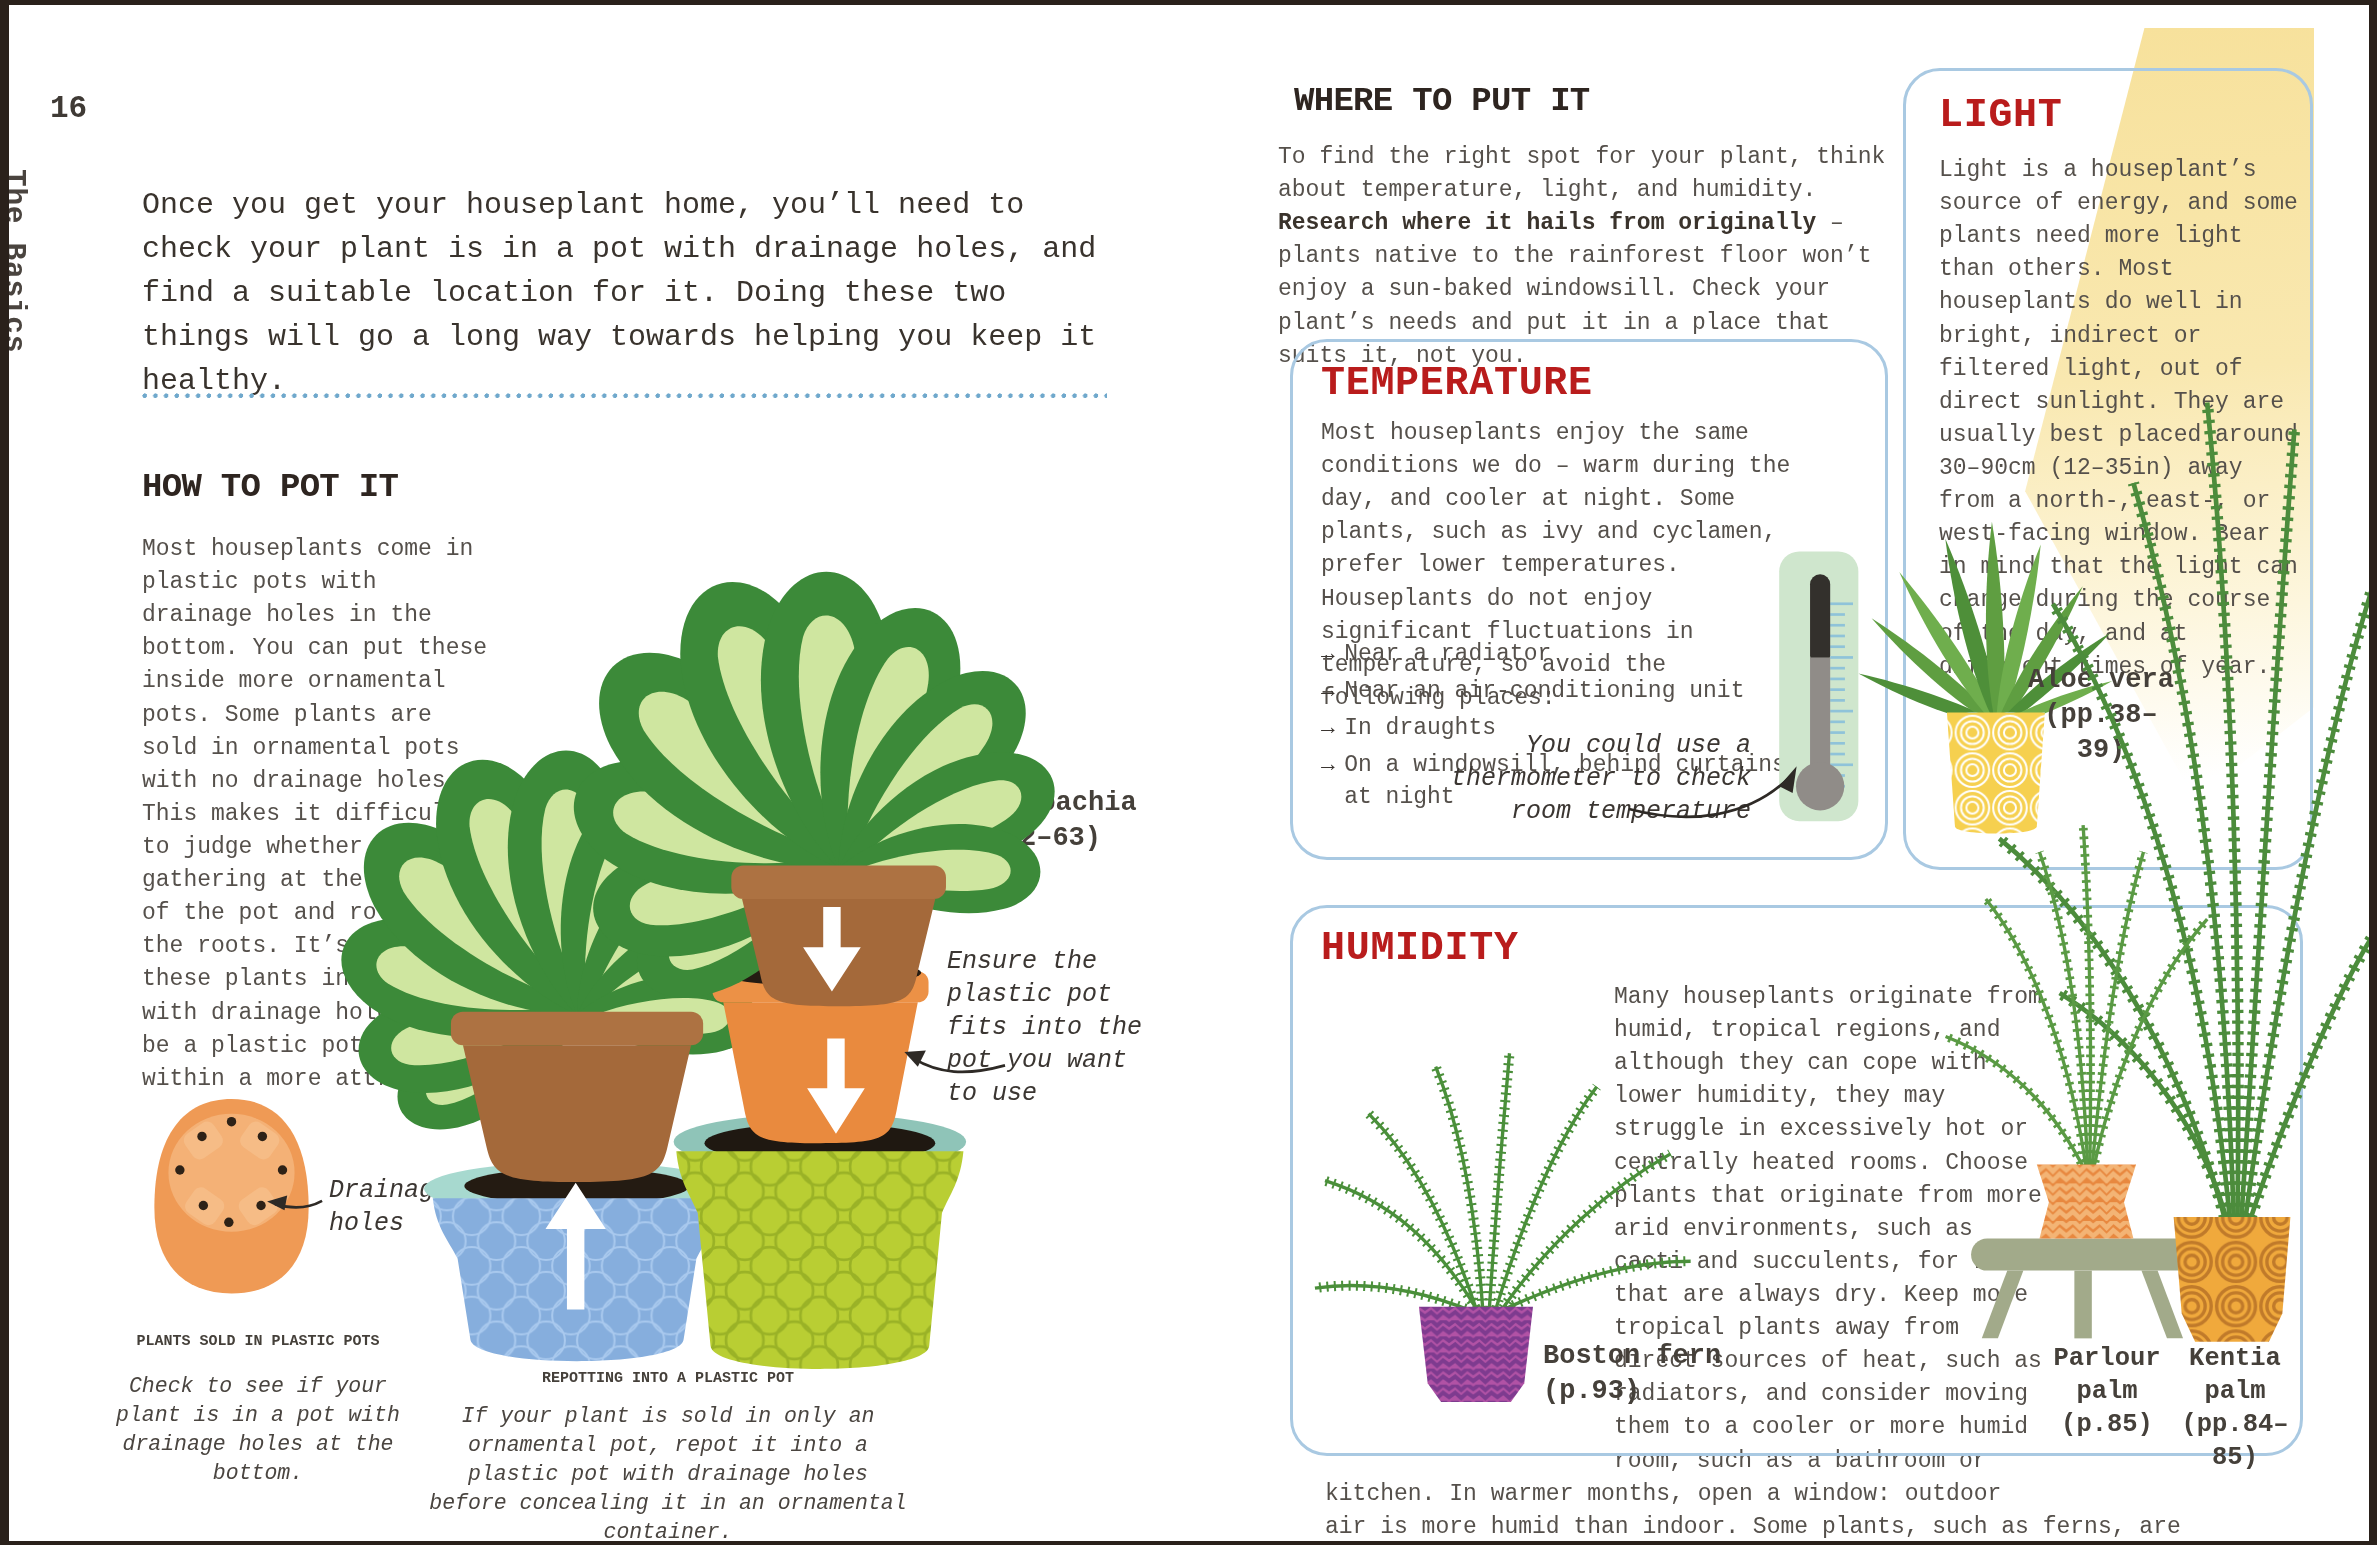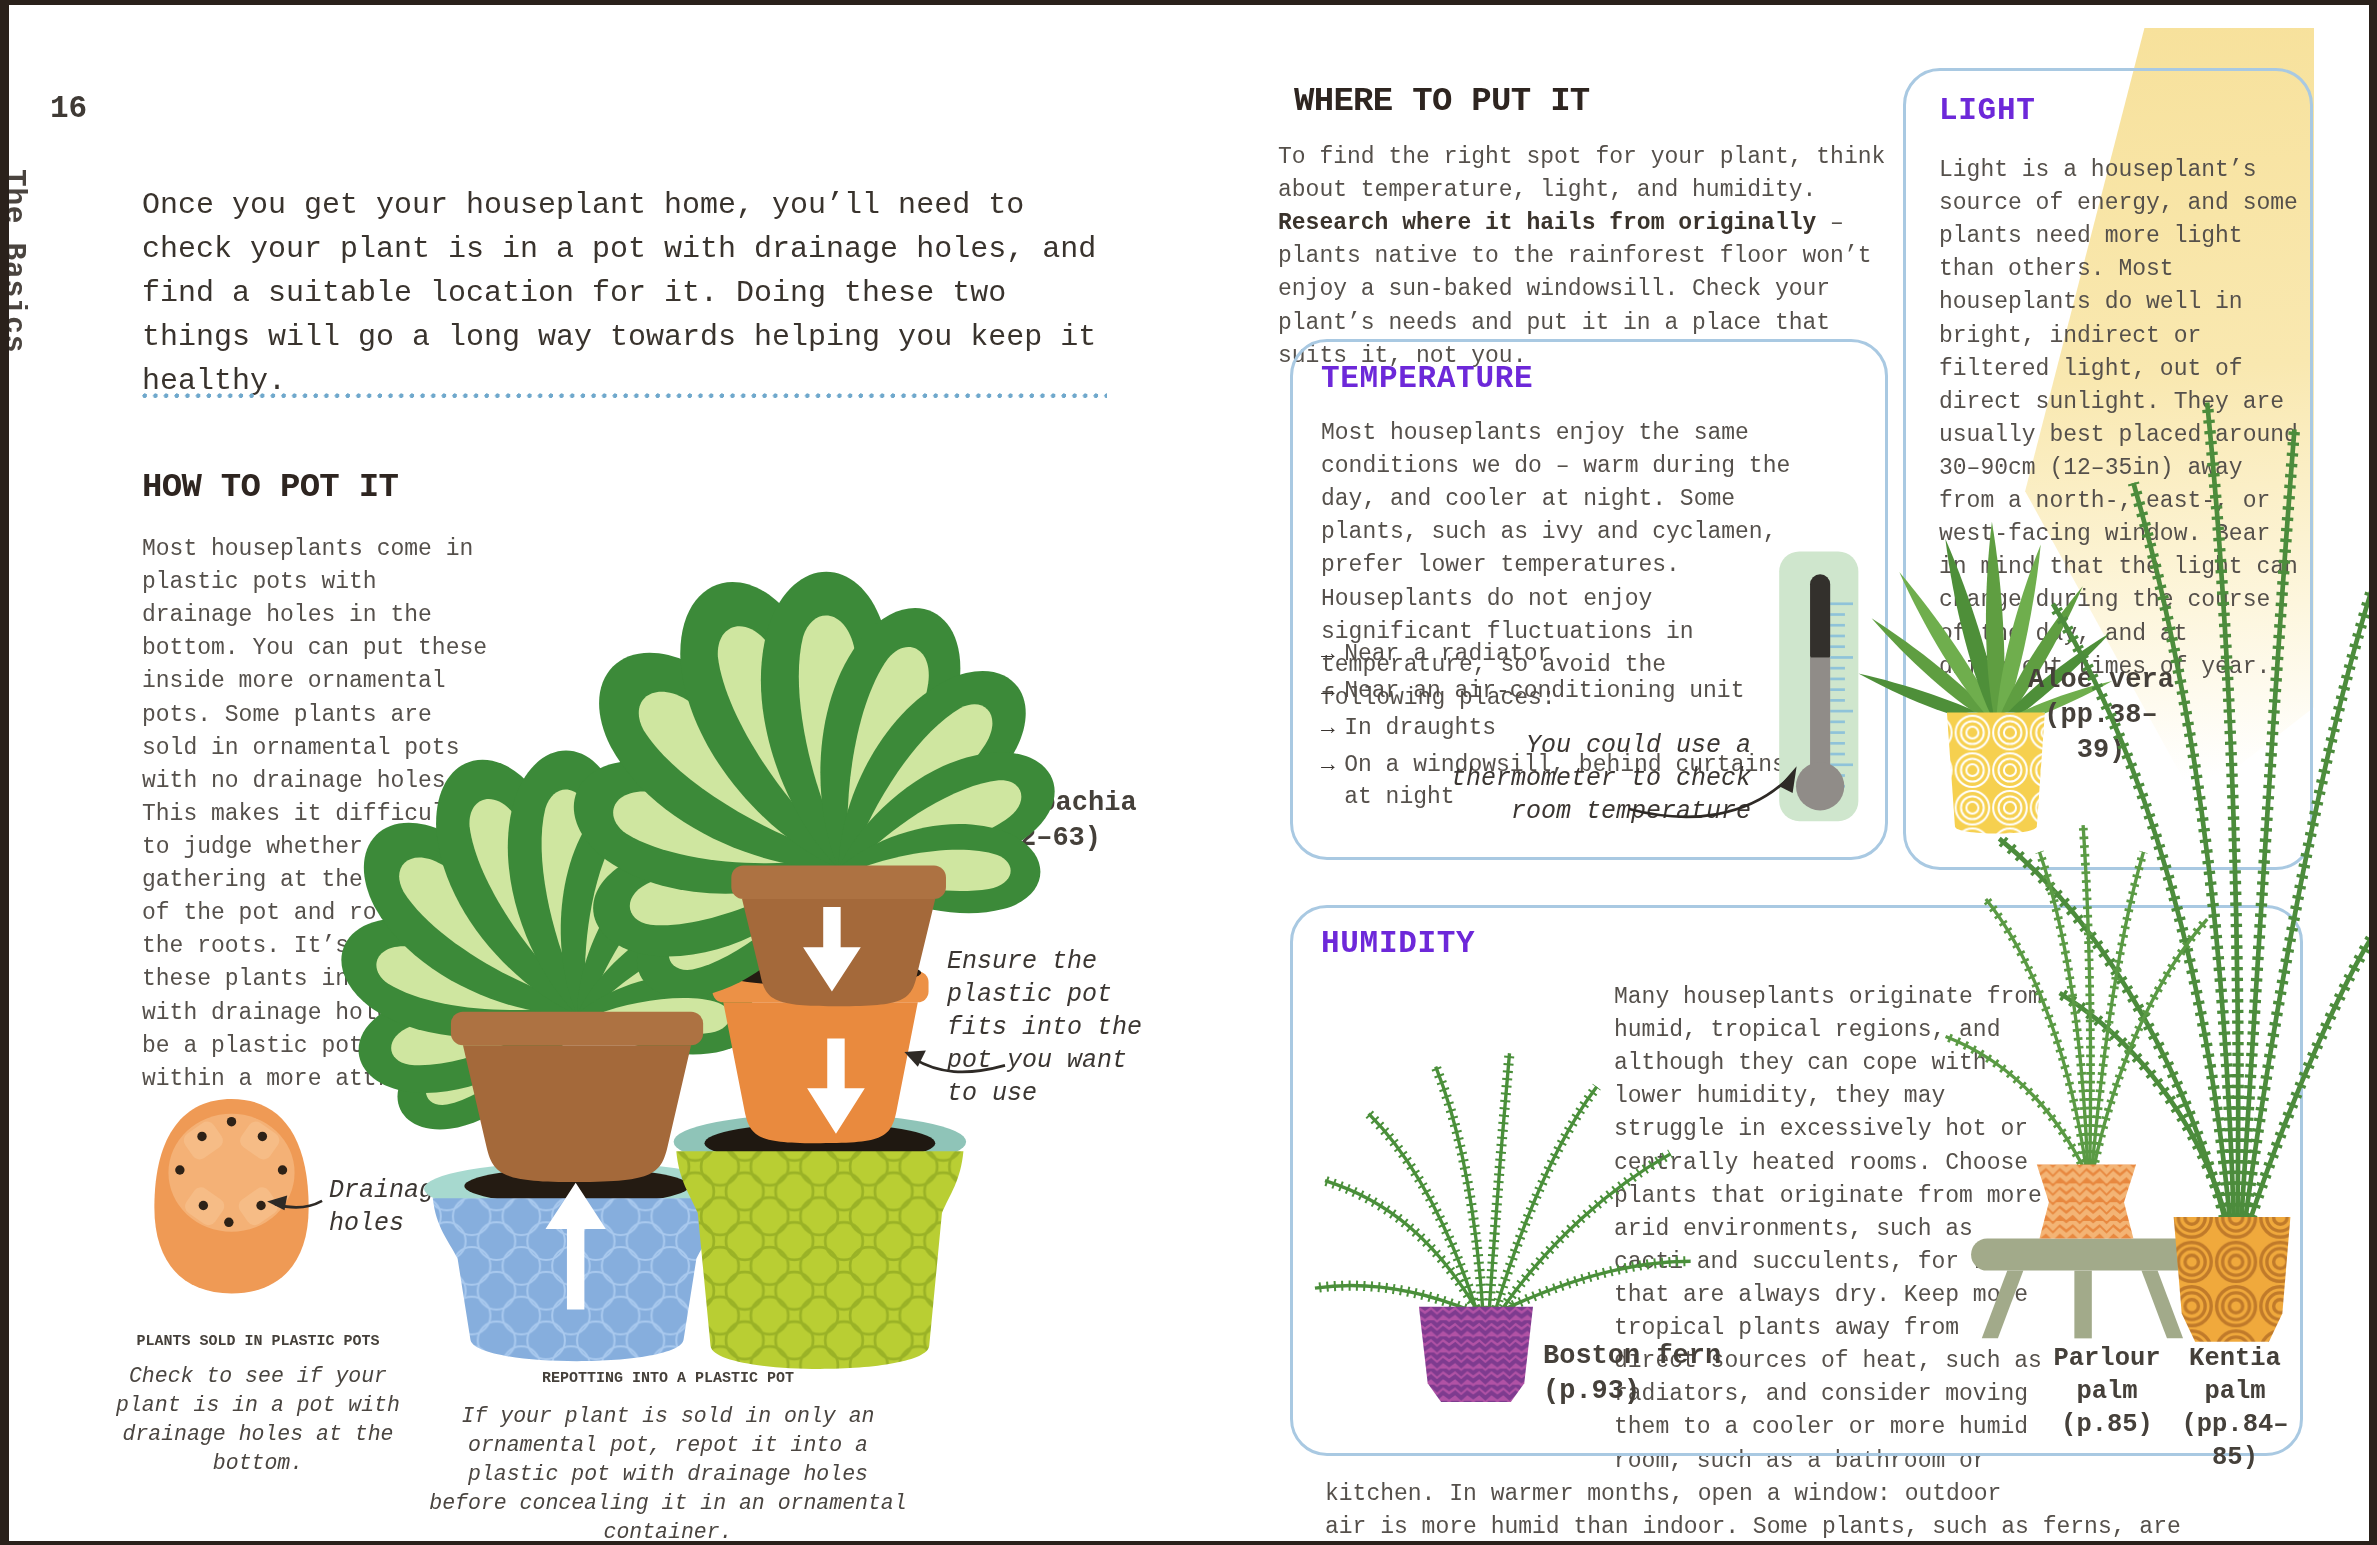--- a/index.html
+++ b/index.html
@@ -8,21 +8,21 @@
   .abs{position:absolute;}
   
   .edge{position:absolute;background:#2a211b;z-index:40;}
   
   .slab{font-weight:bold;color:#2e2520;letter-spacing:-0.7px;}
   .pagenum{font-size:31px;font-weight:bold;color:#3f3a35;}
   .vert{left:31px;top:169px;transform:rotate(90deg);transform-origin:0 0;
         font-weight:bold;font-size:29.5px;color:#4a443f;white-space:nowrap;letter-spacing:0.7px;}
   .title{left:141px;top:70px;font-size:76px;line-height:1.02;letter-spacing:-2px;}
   .h2{font-size:34px;}
-  .boxtitle{font-size:31px;font-weight:bold;color:#6d28d9;letter-spacing:0.7px;}
+  .boxtitle{font-size:40px;font-weight:bold;color:#b91c1c;letter-spacing:0.7px;}
   .body{font-size:23px;line-height:1.44;color:#55504b;}
   .intro{left:142px;top:183px;width:973px;font-size:30px;line-height:1.47;color:#39332d;}
   .dotted{left:142px;top:393px;width:965px;height:6px;z-index:2;
      background-image:radial-gradient(circle 2.3px at 2.7px 2.7px,#6fa8cc 2.1px,rgba(0,0,0,0) 2.5px);
      background-size:10.7px 6px;background-repeat:repeat-x;}
   .script{font-style:italic;font-size:25px;line-height:1.32;color:#3b3632;}
   .plantlabel{font-weight:bold;font-size:27px;line-height:1.3;color:#45403a;}
   .caption-title{font-weight:bold;font-size:15px;line-height:1.3;color:#45403a;text-align:center;}
   .caption-text{font-style:italic;font-size:21.5px;line-height:1.35;color:#4a4540;text-align:center;}
   .bluebox{border:3.4px solid #a9c9e2;border-radius:37px;background:transparent;z-index:3;}
@@ -155,21 +155,21 @@
   </svg>
 
   <div class="abs plantlabel" style="left:926px;top:786px;width:188px;text-align:center;">
     <div>Dieffenbachia</div>
     <div>(pp.62–63)</div>
   </div>
   <div class="abs script" style="left:947px;top:945px;width:201px;">Ensure the plastic pot fits into the pot you want to use</div>
 
   <div class="abs" style="left:107px;top:1332px;width:302px;">
     <div class="caption-title">PLANTS SOLD IN PLASTIC POTS</div>
-    <div class="caption-text" style="margin-top:10px;">Check to see if your plant is in a pot with drainage holes at the bottom.</div>
+    <div class="caption-text" style="margin-top:20px;">Check to see if your plant is in a pot with drainage holes at the bottom.</div>
   </div>
   <div class="abs" style="left:423px;top:1369px;width:490px;">
     <div class="caption-title">REPOTTING INTO A PLASTIC POT</div>
     <div class="caption-text" style="margin-top:13px;">If your plant is sold in only an ornamental pot, repot it into a plastic pot with drainage holes before concealing it in an ornamental container.</div>
   </div>
 
   <div class="beam abs"></div>
 
   <h2 class="abs slab h2" style="left:1278px;top:66px;margin:16px;">WHERE TO PUT IT</h2>
   <p class="abs body" style="left:1278px;top:141px;width:611px;margin:0;"><span>To find the right spot for your plant, think about temperature, light, and humidity. </span><span style="color:#3a332c;font-weight:bold;">Research where it hails from originally</span><span> – plants native to the rainforest floor won’t enjoy a sun-baked windowsill. Check your plant’s needs and put it in a place that suits it, not you.</span></p>

